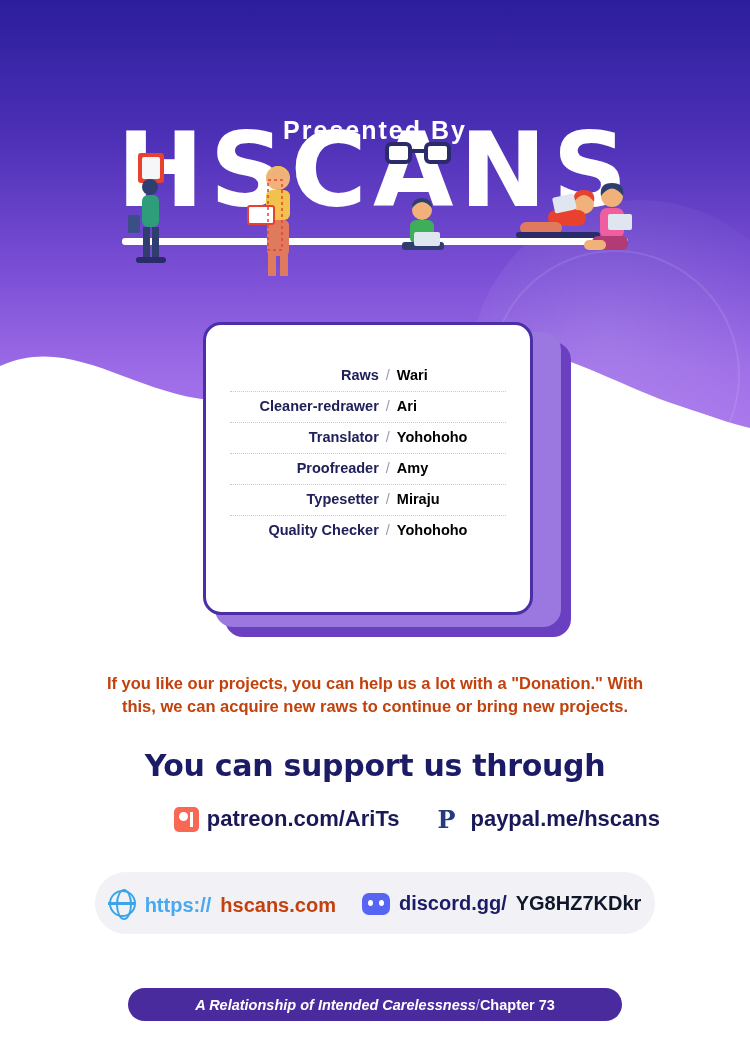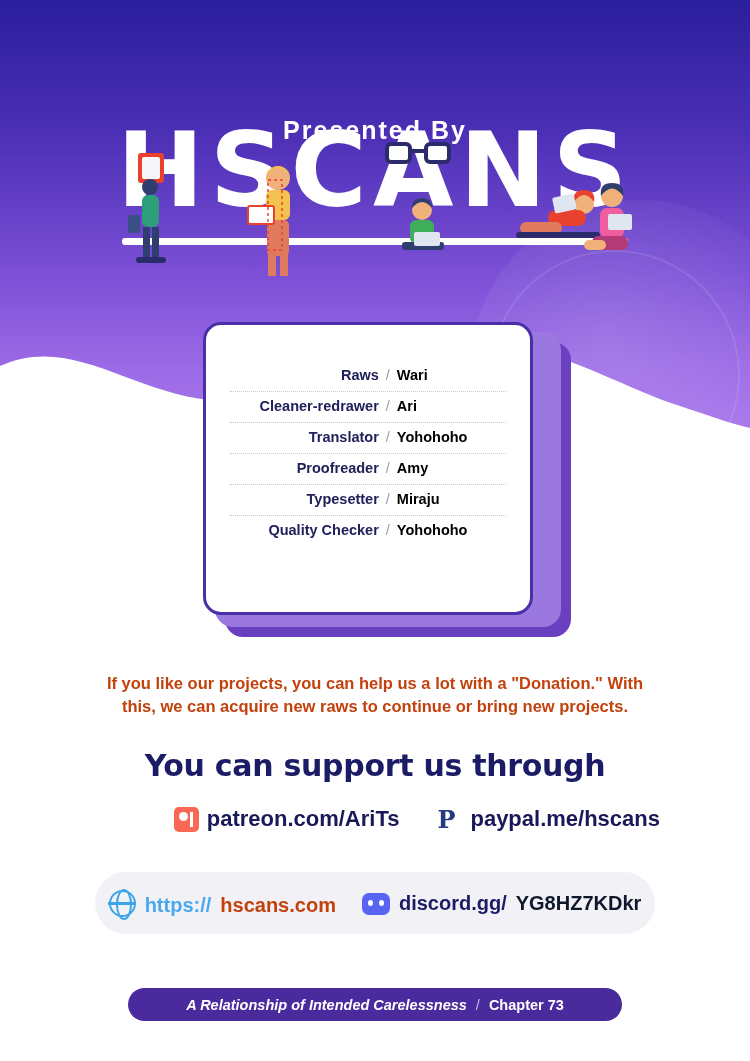--- a/index.html
+++ b/index.html
@@ -297,21 +297,20 @@
   
   .footer-pill {
     position: absolute;
     left: 128px; top: 988px;
     width: 494px; height: 33px;
     background: #4a2b9e;
     border-radius: 17px;
     display: flex;
     align-items: center;
     justify-content: center;
-    gap: 9px;
     color: #ffffff;
     font-size: 14.5px;
   }
   .footer-title { font-style: italic; font-weight: bold; }
   .footer-sep { color: #c6b6ef; }
   .footer-chapter { font-weight: bold; }
 </style>
 </head>
 <body>
 

